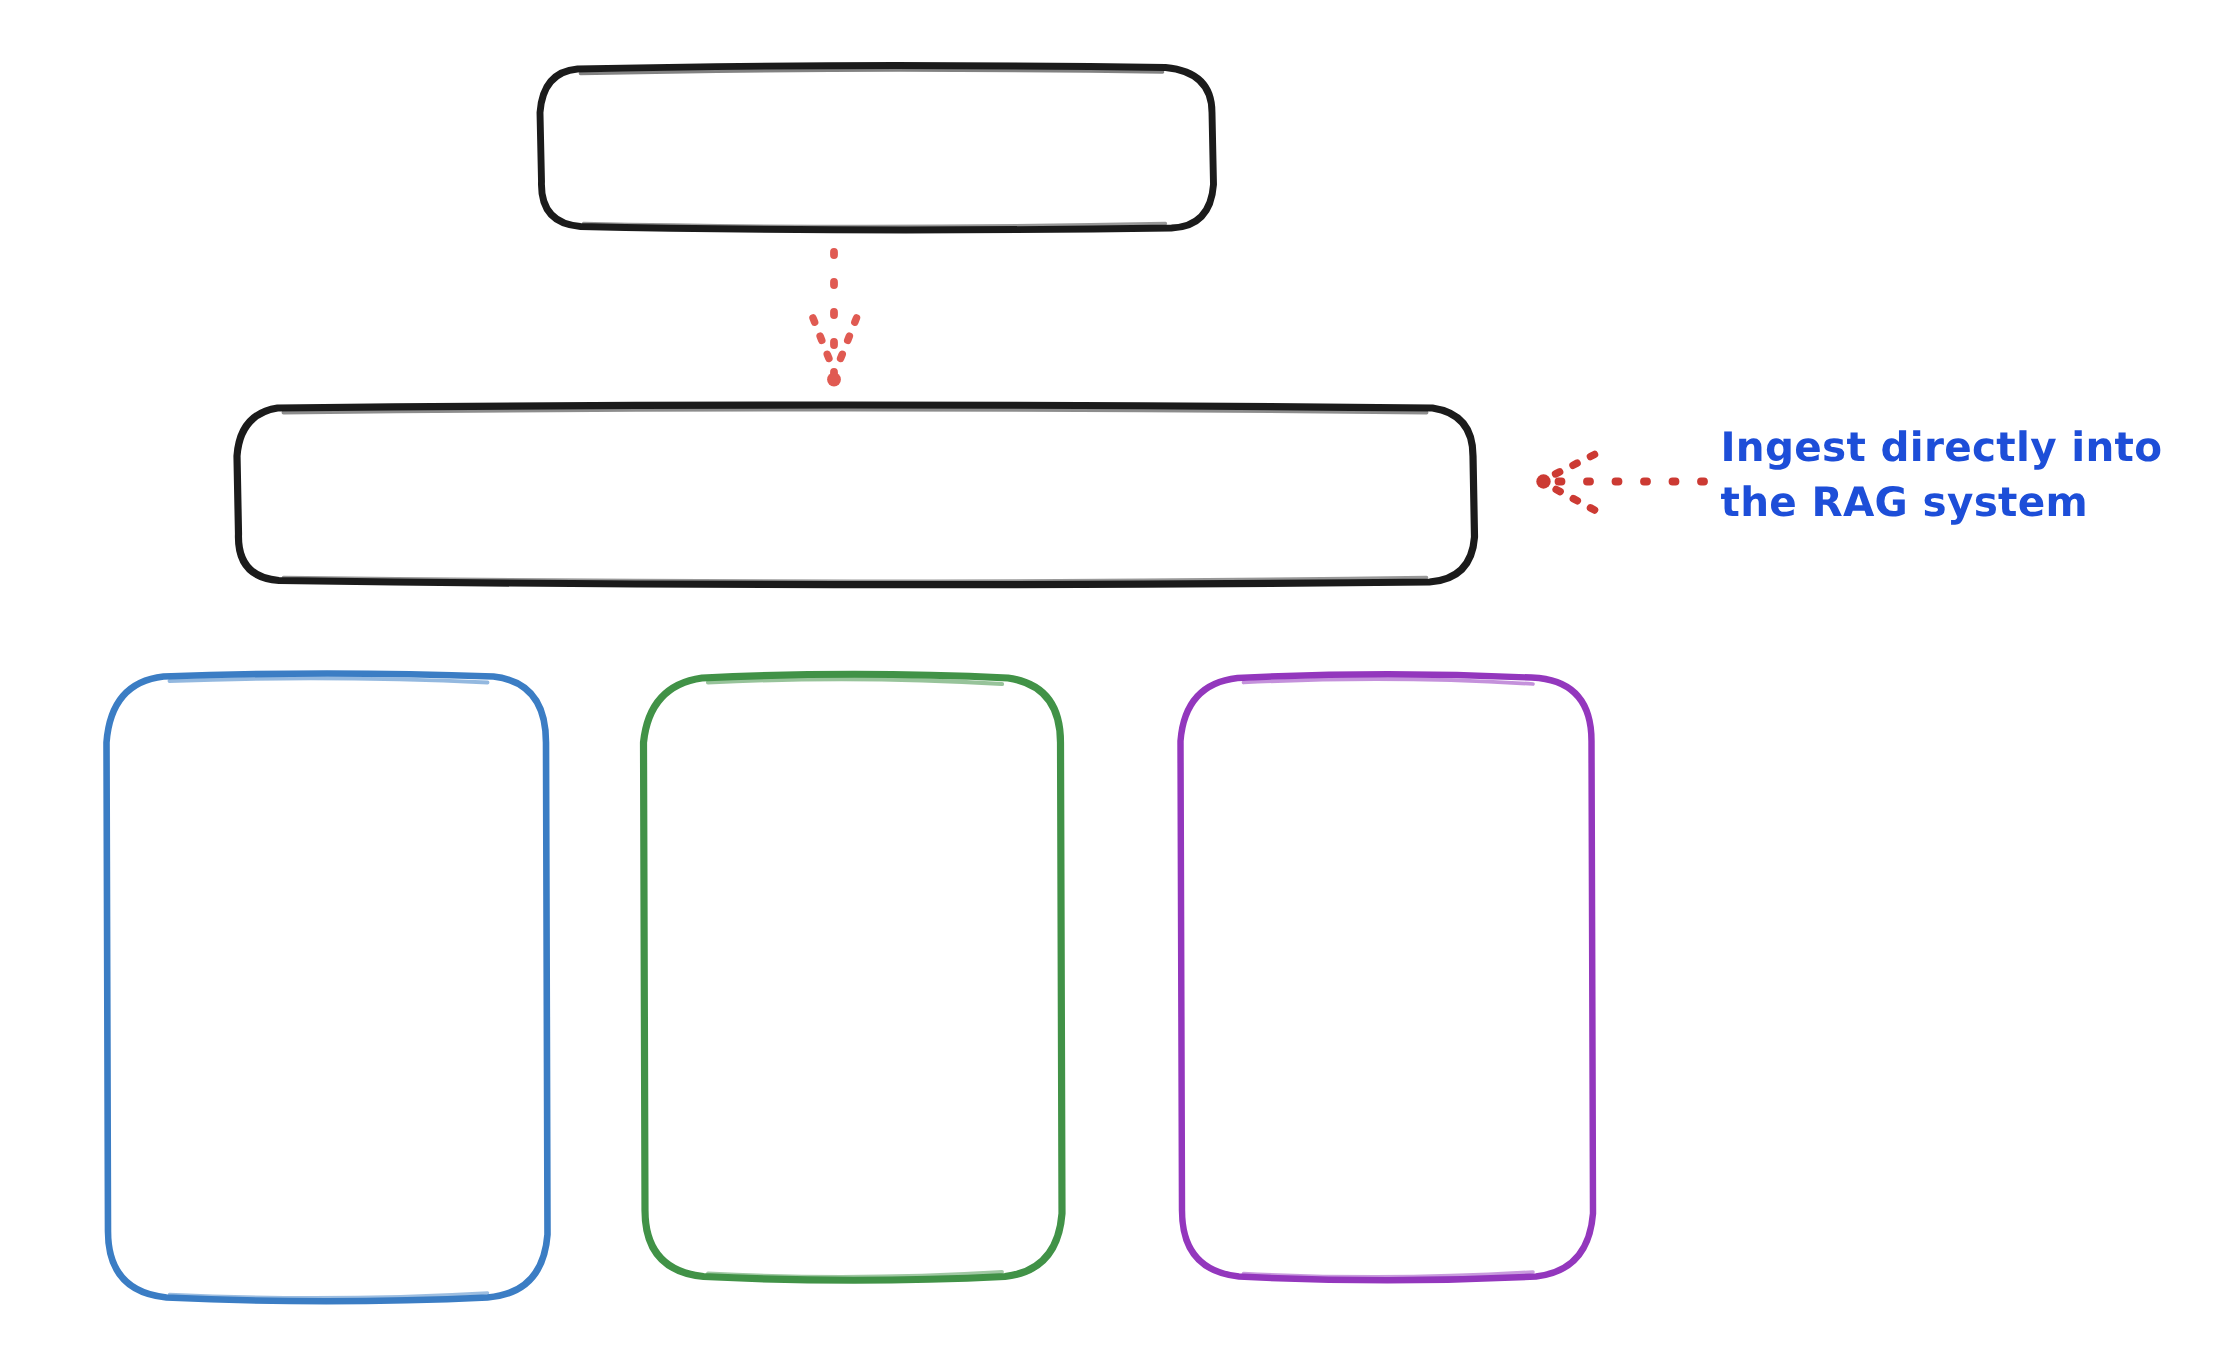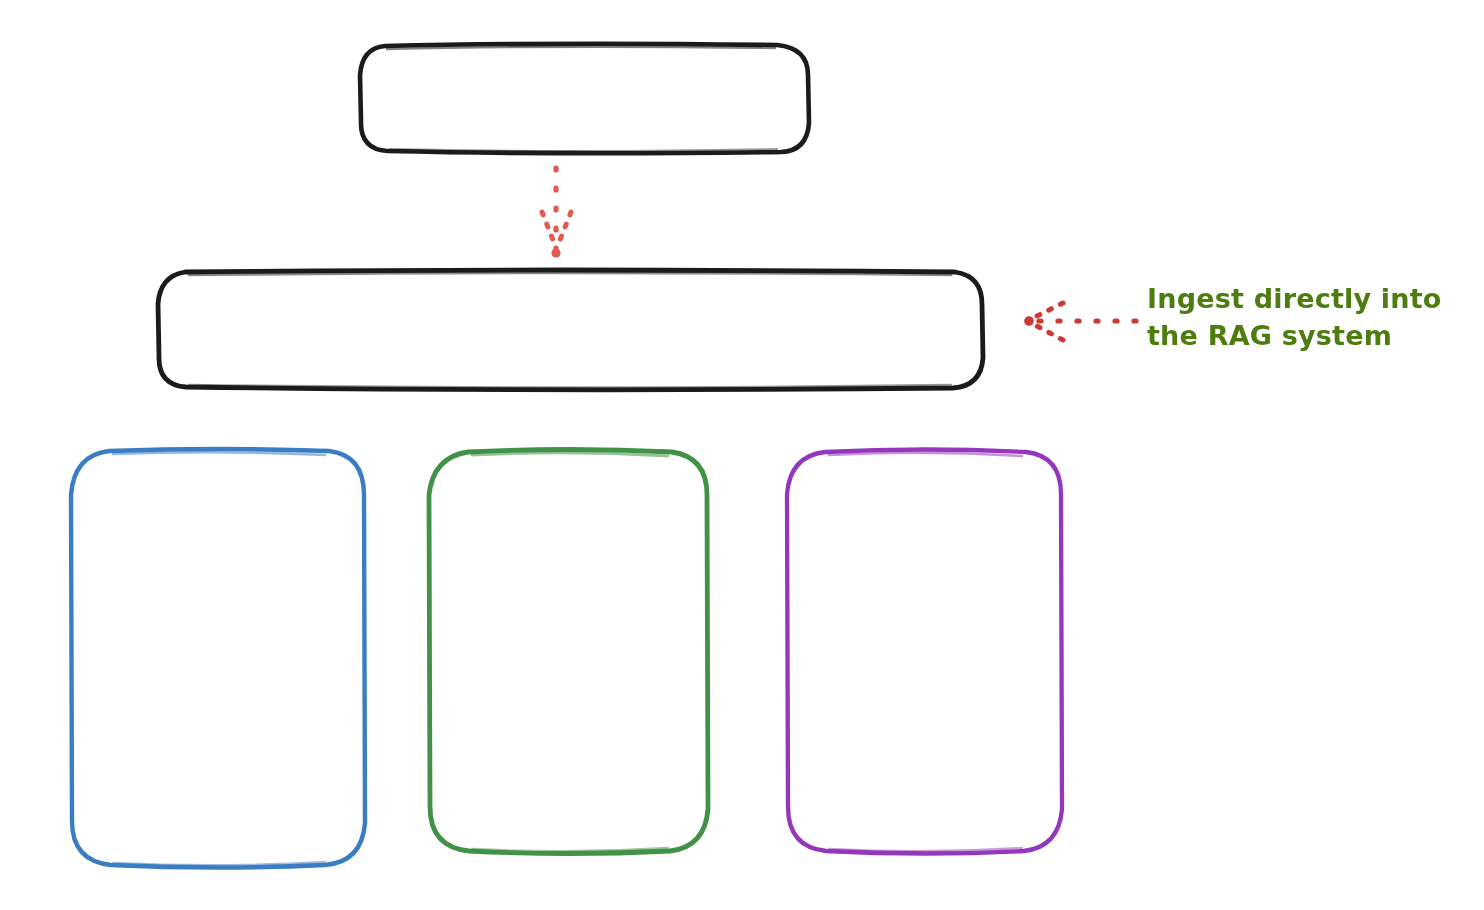--- a/index.html
+++ b/index.html
@@ -101,21 +101,21 @@
     overflow: visible;
     pointer-events: none;
   }
 
   
   #annotation-text {
     position: absolute;
     left: 1147px;
     top: 281px;
     width: 330px;
-    color: #4d7c0f;
+    color: #1d4ed8;
     font-family: "DejaVu Sans", sans-serif;
     font-size: 27px;
     font-weight: 600;
     line-height: 1.36;
     white-space: pre-line;
     text-align: left;
     letter-spacing: 0.2px;
   }
 
   #arrow-layer {

